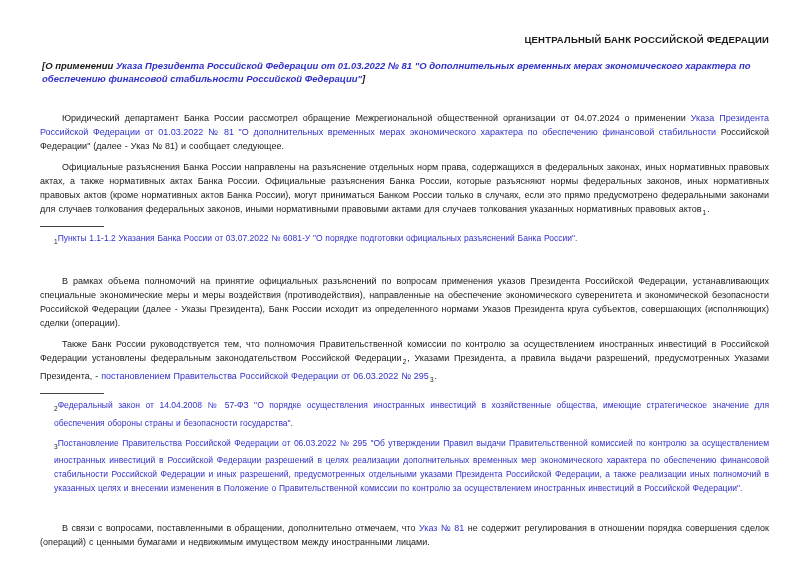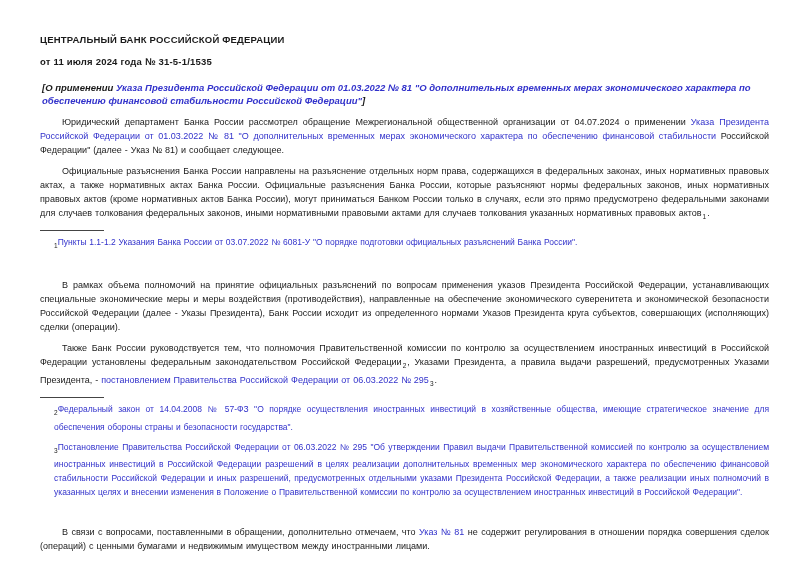--- a/index.html
+++ b/index.html
@@ -7,21 +7,21 @@
   body {
     width: 807px;
     height: 571px;
     overflow: hidden;
     font-family: "Liberation Sans", sans-serif;
     color: var(--ink, #1a1a1a);
   }
   .doc { padding: 34px 38px 0 40px; }
 
   .hline {
-    text-align: left;
+    text-align: right;
     font-weight: bold;
     font-size: 9.5px;
     line-height: 11px;
     margin-bottom: 11px;
     letter-spacing: 0.2px;
   }
   .subject {
     font-weight: bold;
     font-size: 9.5px;
     line-height: 13px;
@@ -31,21 +31,21 @@
   }
   .para {
     font-size: 9px;
     line-height: 14px;
     text-align: justify;
     text-indent: 22px;
     margin-top: 7px;
     word-spacing: 0.5px;
   }
   .para.gap-big { margin-top: 26px; }
-  .para.first { margin-top: 8px; }
+  .para.first { margin-top: 26px; }
 
   .link { color: var(--link, #3232cb); cursor: pointer; }
   b.link { font-weight: bold; }
 
   .fn-rule {
     width: 64px;
     border-top: 1px solid #444;
     margin-top: 6px;
   }
   .footnote {
@@ -62,21 +62,20 @@
     color: var(--ink, #1a1a1a);
   }
   .fnmark.inline { padding: 0 1px; }
 </style>
 </head>
 <body style="background: rgb(255, 255, 255);">
 
 <div class="doc">
 
   <div class="hline">ЦЕНТРАЛЬНЫЙ БАНК РОССИЙСКОЙ ФЕДЕРАЦИИ</div>
-  <div class="hline">от 11 июля 2024 года № 31-5-1/1535</div>
 
   <div class="subject"><span>[О применении </span><b class="link">Указа Президента Российской Федерации от 01.03.2022 № 81 "О дополнительных временных мерах экономического характера по обеспечению финансовой стабильности Российской Федерации"</b><span>]</span></div>
 
   <p class="para first"><span>Юридический департамент Банка России рассмотрел обращение Межрегиональной общественной организации от 04.07.2024 о применении </span><span class="link">Указа Президента Российской Федерации от 01.03.2022 № 81 "О дополнительных временных мерах экономического характера по обеспечению финансовой стабильности</span><span> Российской Федерации" (далее - Указ № 81) и сообщает следующее.</span></p>
 
   <p class="para"><span>Официальные разъяснения Банка России направлены на разъяснение отдельных норм права, содержащихся в федеральных законах, иных нормативных правовых актах, а также нормативных актах Банка России. Официальные разъяснения Банка России, которые разъясняют нормы федеральных законов, иных нормативных правовых актов (кроме нормативных актов Банка России), могут приниматься Банком России только в случаях, если это прямо предусмотрено федеральными законами для случаев толкования федеральных законов, иными нормативными правовыми актами для случаев толкования указанных нормативных правовых актов</span><span class="fnmark inline">1</span><span>.</span></p>
 
   <div class="fn-rule"></div>
   <div class="footnote"><span class="fnmark">1</span><span class="link">Пункты 1.1-1.2 Указания Банка России от 03.07.2022 № 6081-У "О порядке подготовки официальных разъяснений Банка России".</span></div>
 

